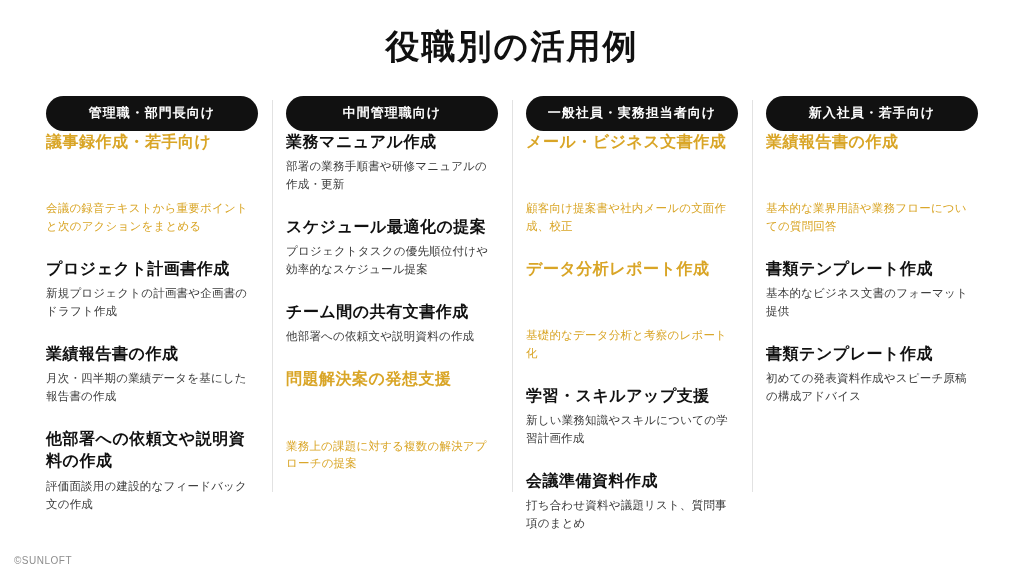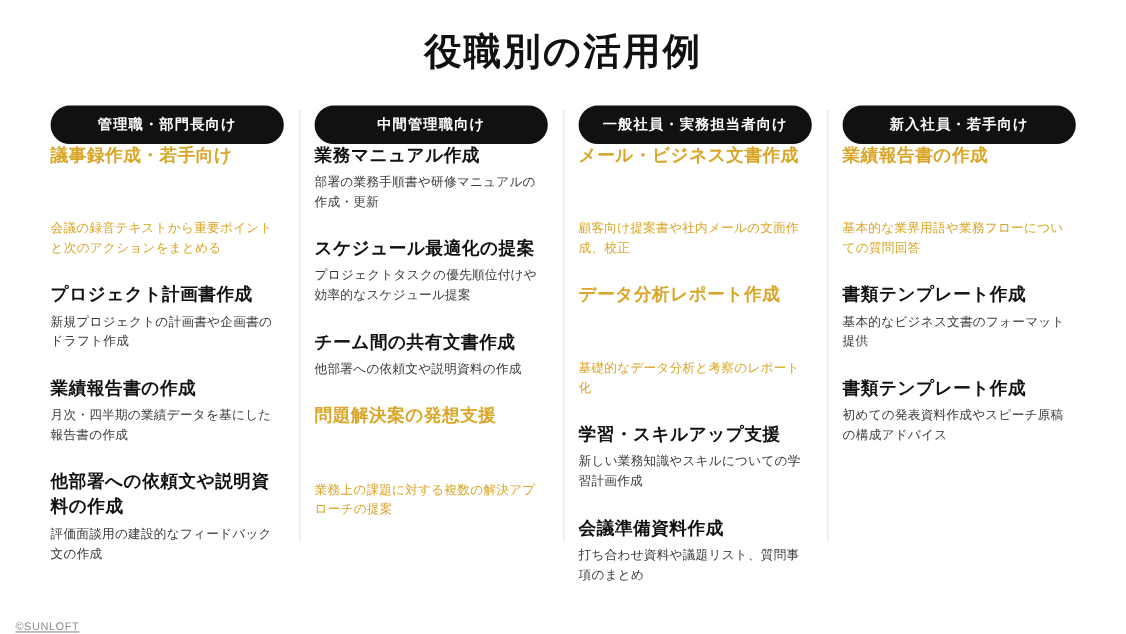--- a/index.html
+++ b/index.html
@@ -83,25 +83,24 @@
   .item.accent .item-title {
     color: #d9a526;
   }
   .item.accent .item-desc {
     color: #d9a526;
     margin-top: 47px;
   }
   .footer {
     position: absolute;
     left: 14px;
-    bottom: 0;
+    bottom: 10px;
     font-size: 10px;
     color: #8d8d8d;
     letter-spacing: 0.5px;
-    text-decoration: underline;
   }
 </style>
 </head>
 <body>
 
 <div class="slide">
 
   <div class="slide-title">役職別の活用例</div>
 
   <div class="columns">

